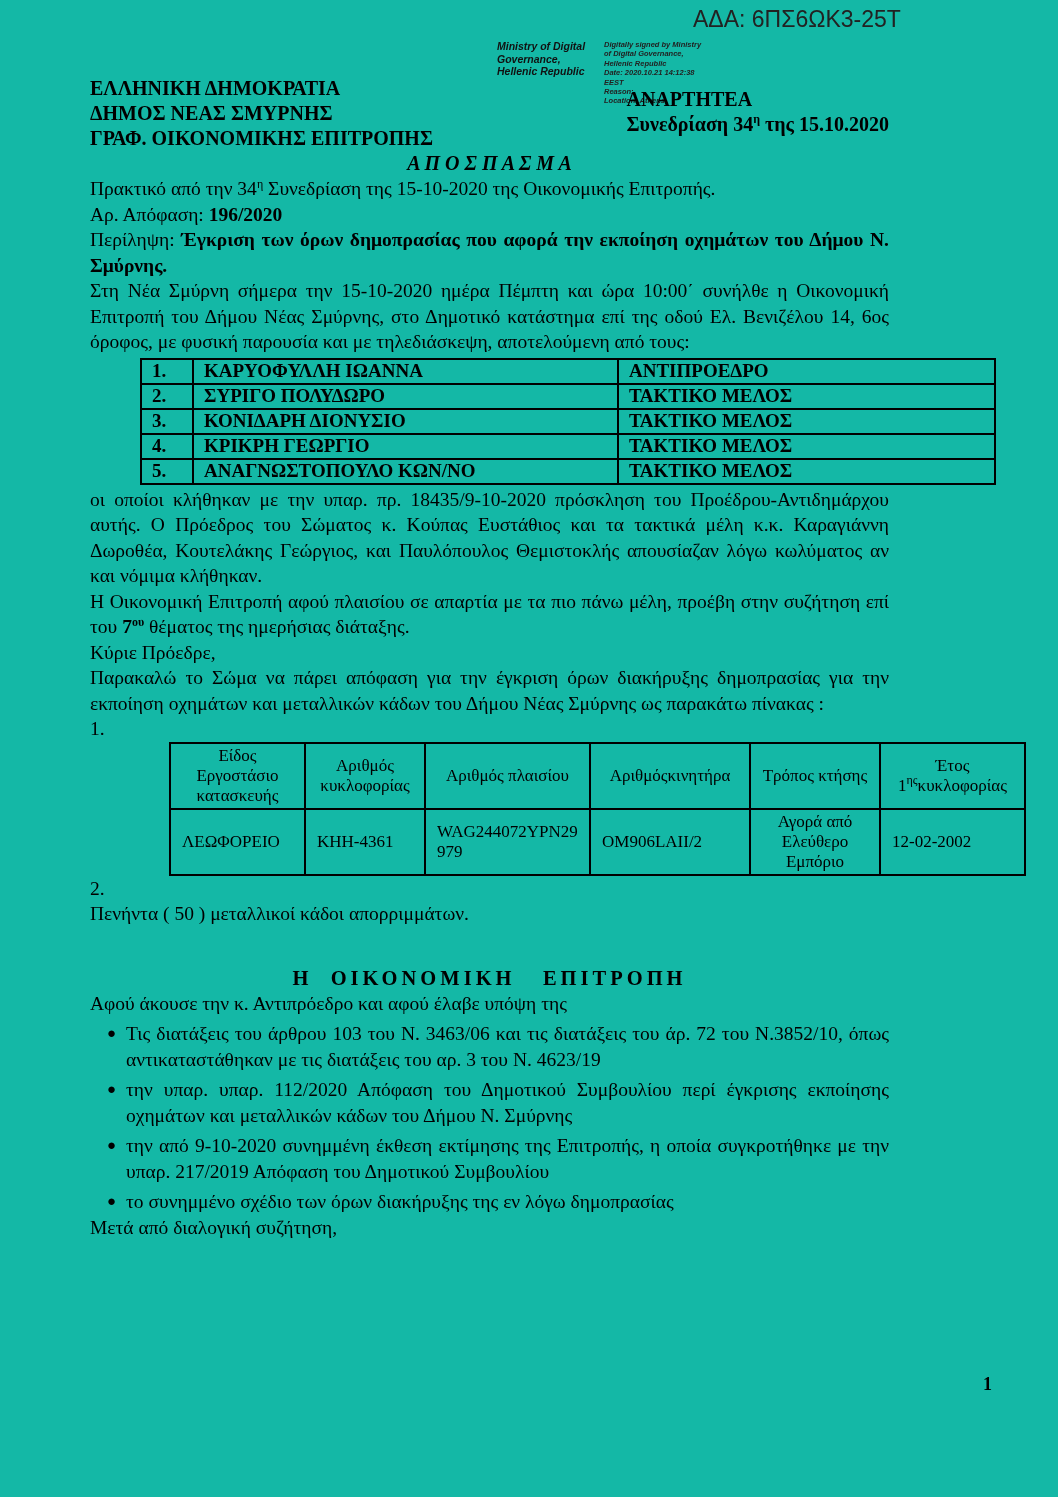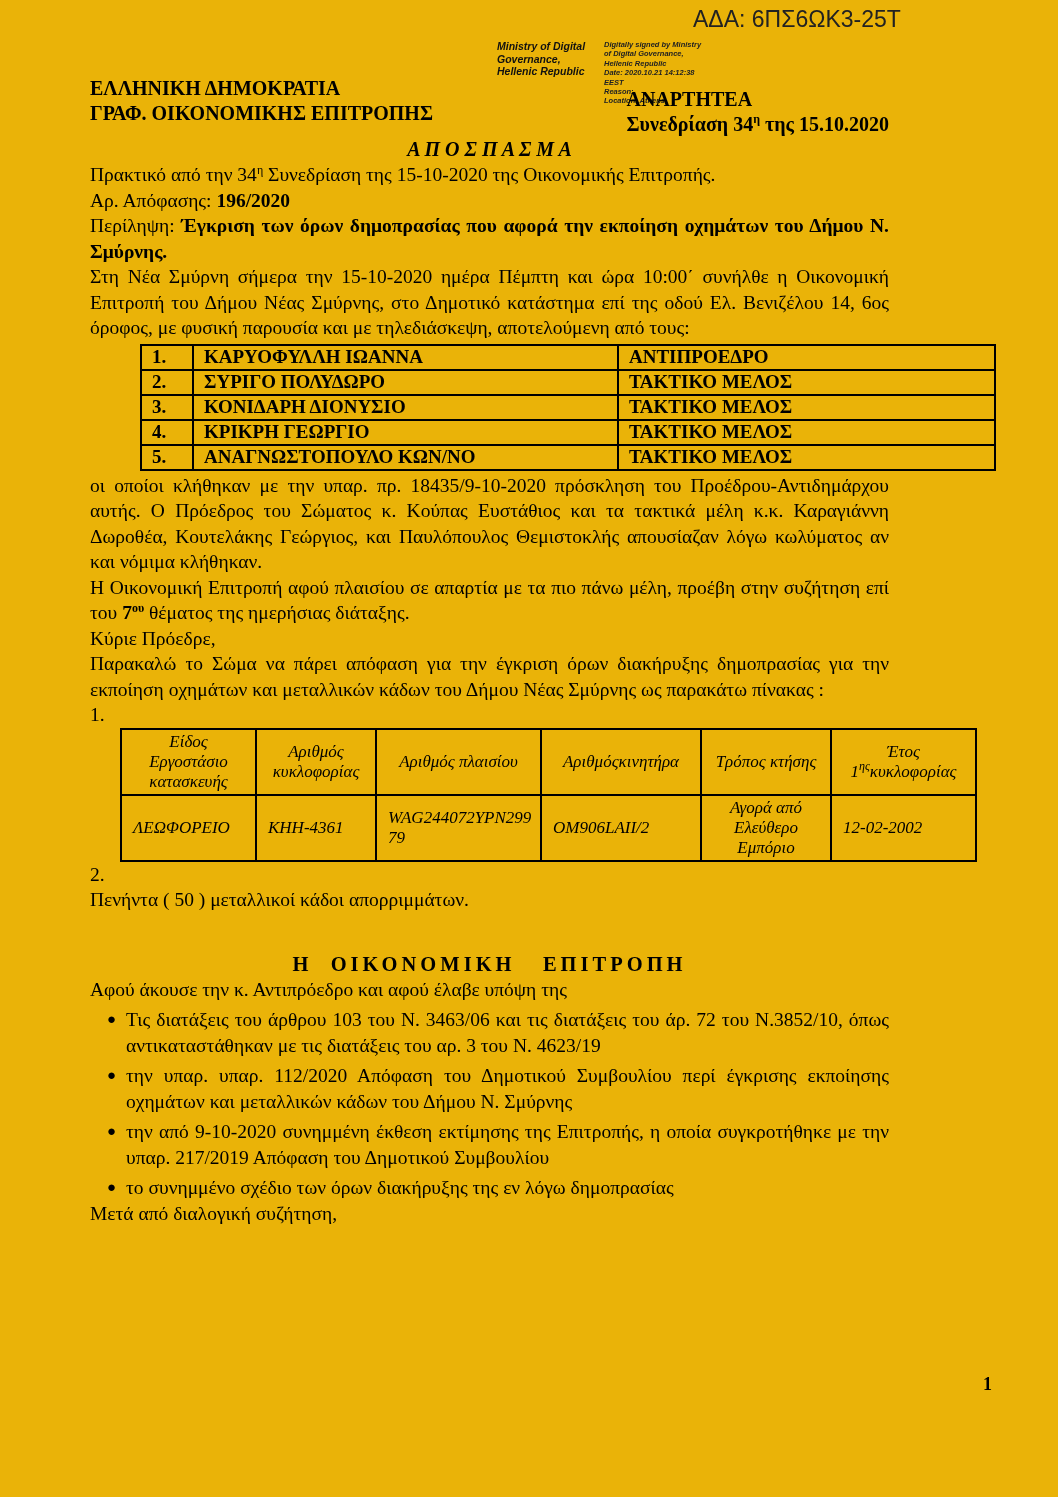--- a/index.html
+++ b/index.html
@@ -1,17 +1,17 @@
 <!DOCTYPE html>
 <html><head>
 <meta charset="utf-8">
 <style>
   html,body { margin:0; padding:0; background:#ffffff; }
   .page {
-    position:relative; width:1058px; height:1497px; background:#eab308;
+    position:relative; width:1058px; height:1497px; background:#14b8a6;
     font-family:"Liberation Serif", serif; color:#000; overflow:hidden;
   }
   .ada {
     position:absolute; left:693px; top:6px;
     font-family:"Liberation Sans", sans-serif; font-size:23px; color:#222;
   }
   .sigblock {
     position:absolute; left:497px; top:40px; display:flex; gap:7px;
     font-family:"Liberation Sans", sans-serif;
     font-style:italic;
@@ -39,23 +39,22 @@
     border-collapse:collapse; margin:3px 0 2px 50px; width:856px; table-layout:fixed;
   }
   table.members td {
     border:2px solid #000; font-weight:bold; font-size:19px; height:23px;
     padding:0 0 0 10px; overflow:hidden; white-space:nowrap;
   }
   td.m-num { width:40px; }
   td.m-name { width:413px; }
 
   table.vtable {
-    border-collapse:collapse; margin-left:30px; width:855px; table-layout:fixed;
+    border-collapse:collapse; margin-left:79px; width:855px; table-layout:fixed;
     font-size:17px;
-    font-style:italic;
   }
   table.vtable th, table.vtable td {
     border:2px solid #000; line-height:20px; font-weight:normal; padding:2px 6px;
     vertical-align:middle;
   }
   table.vtable th { text-align:center; }
   .c-center { text-align:center; }
   .c-left { text-align:left; padding-left:11px !important; }
   .brk { word-break:break-all; }
 
@@ -94,33 +93,34 @@
       <div>Reason:</div>
       <div>Location: Athens</div>
     </div>
   </div>
 
   <div class="content">
 
     <div class="hdr">
       <div class="hdr-left">
         <div class="org-line">ΕΛΛΗΝΙΚΗ ΔΗΜΟΚΡΑΤΙΑ</div>
+        <div class="org-line">ΔΗΜΟΣ ΝΕΑΣ ΣΜΥΡΝΗΣ</div>
         <div class="org-line">ΓΡΑΦ. ΟΙΚΟΝΟΜΙΚΗΣ ΕΠΙΤΡΟΠΗΣ</div>
       </div>
       <div class="hdr-right">
         <div class="anart">ΑΝΑΡΤΗΤΕΑ</div>
         <div class="session"><span>Συνεδρίαση 34</span><sup>η</sup><span> της 15.10.2020</span></div>
       </div>
     </div>
 
     <div class="doc-title">Α Π Ο Σ Π Α Σ Μ Α</div>
 
     <p class="body"><span>Πρακτικό από την 34</span><sup>η</sup><span> Συνεδρίαση της 15-10-2020 της Οικονομικής Επιτροπής.</span></p>
 
-    <p class="body"><span>Αρ. Απόφασης: </span><span class="b">196/2020</span></p>
+    <p class="body"><span>Αρ. Απόφαση: </span><span class="b">196/2020</span></p>
 
     <p class="body"><span>Περίληψη: </span><span class="b">Έγκριση των όρων δημοπρασίας που αφορά την εκποίηση οχημάτων του Δήμου Ν. Σμύρνης.</span></p>
 
     <p class="body">Στη Νέα Σμύρνη σήμερα την 15-10-2020 ημέρα Πέμπτη και ώρα 10:00΄ συνήλθε η Οικονομική Επιτροπή του Δήμου Νέας Σμύρνης, στο Δημοτικό κατάστημα επί της οδού Ελ. Βενιζέλου 14, 6ος όροφος, με φυσική παρουσία και με τηλεδιάσκεψη, αποτελούμενη από τους:</p>
 
     <table class="members">
       <tbody>
         <tr>
           <td class="m-num">1.</td>
           <td class="m-name">ΚΑΡΥΟΦΥΛΛΗ ΙΩΑΝΝΑ</td>

